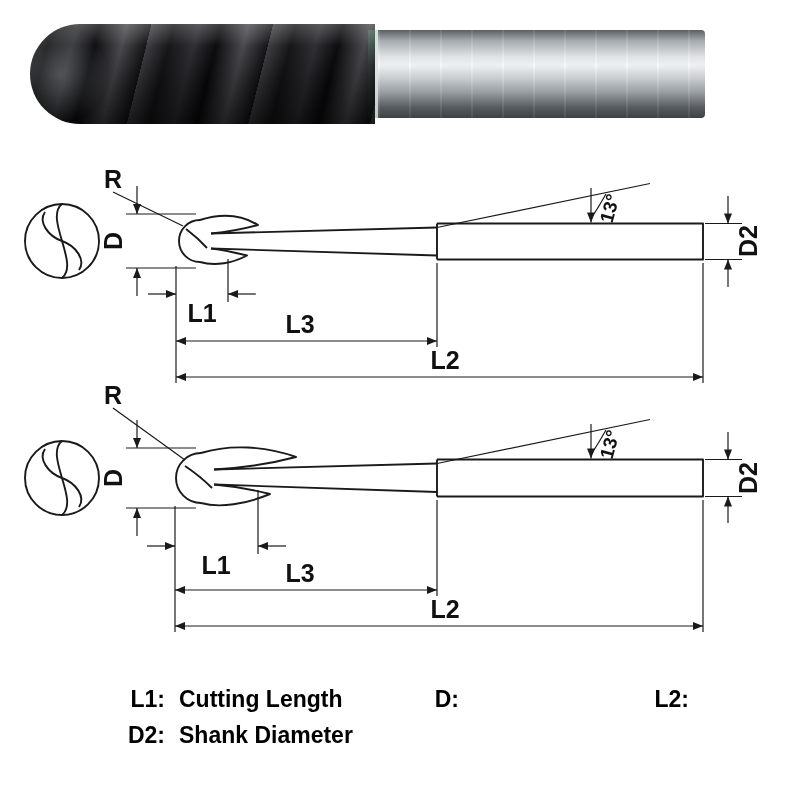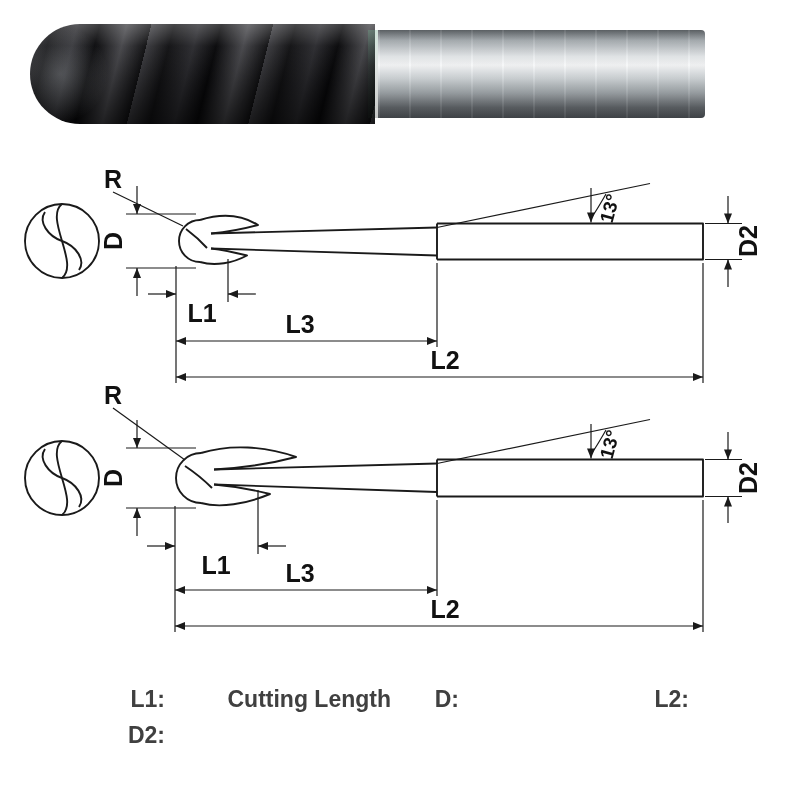--- a/index.html
+++ b/index.html
@@ -37,24 +37,24 @@
   svg .dim { stroke-width:1.2; }
   svg text { font-family:"Liberation Sans", sans-serif; font-weight:bold; fill:#111111; }
   svg .big-label { font-size:25px; }
   svg .angle-label { font-size:19px; }
 
   
   .legend { position:absolute; top:686px; left:0; width:800px; }
   .legend-grid {
     display:grid; grid-template-columns:54px 212px 54px 216px;
     column-gap:14px; row-gap:9px; justify-content:center;
-    font-size:23px; font-weight:bold; color:#404040;
+    font-size:23px; font-weight:bold; color:#000000;
   }
   .lkey { text-align:right; }
-  .lval { text-align:right;margin-left:43px; }
+  .lval { text-align:left; }
 </style>
 </head>
 <body>
 
 <div class="photo">
   <div class="photo-flutes"></div>
   <div class="photo-transition"></div>
   <div class="photo-shank"></div>
 </div>
 
@@ -207,14 +207,15 @@
 </svg>
 
 <div class="legend">
   <div class="legend-grid">
     <span class="lkey">L1:</span>
     <span class="lval">Cutting Length</span>
     <span class="lkey">D:</span>
 
     <span class="lkey">L2:</span>
     <span class="lkey">D2:</span>
+    <span class="lval">Shank Diameter</span>
   </div>
 </div>
 
 </body></html>

